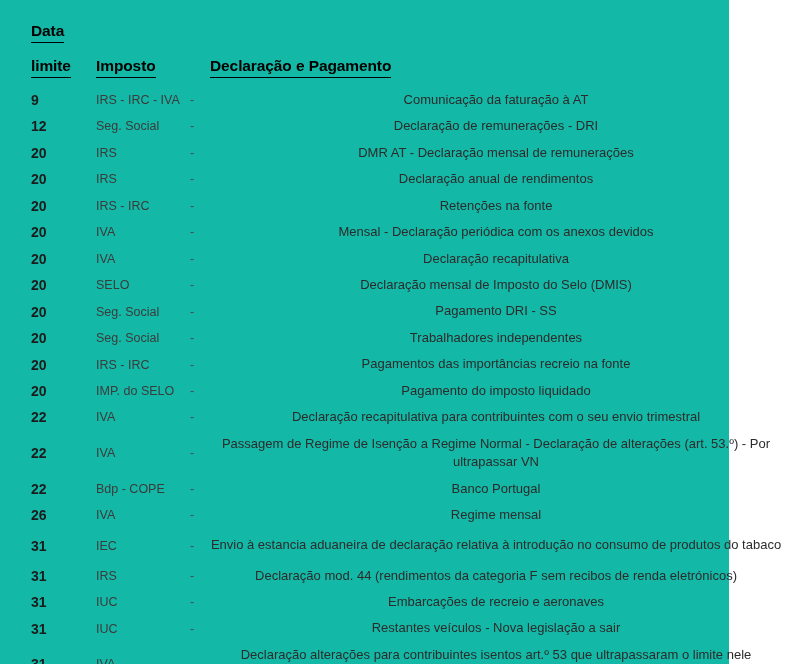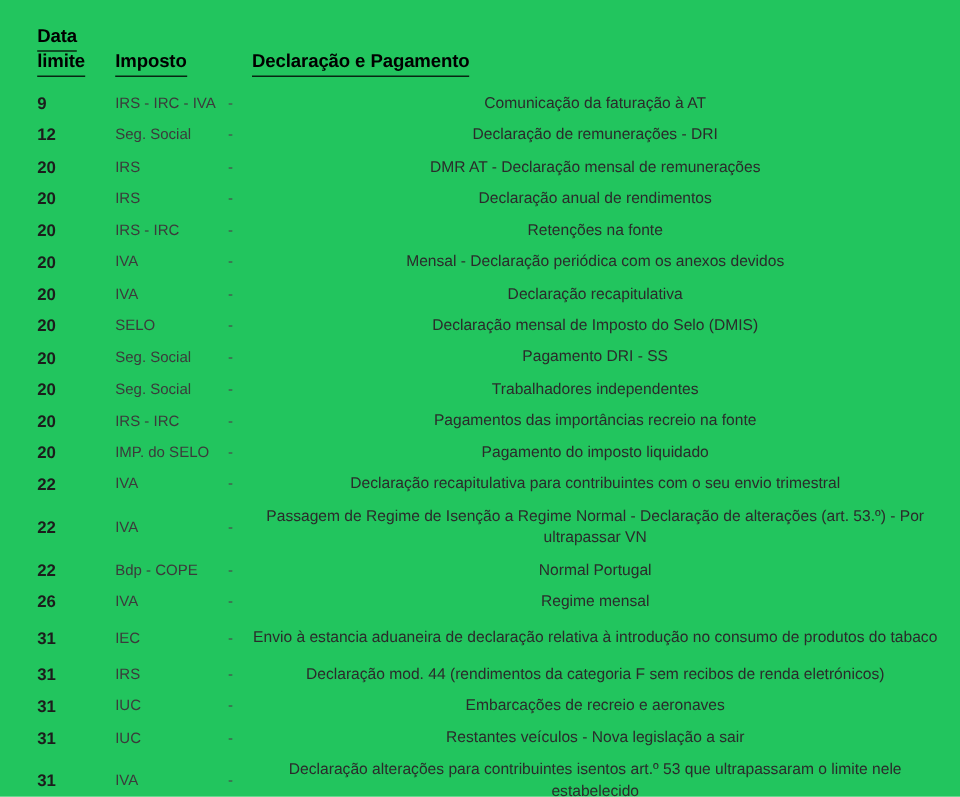--- a/index.html
+++ b/index.html
@@ -10,23 +10,23 @@
   }
   body {
     width: 800px;
     height: 664px;
     font-family: "Liberation Sans", sans-serif;
     color: #222222;
     overflow: hidden;
   }
 
   .sheet {
-    width: 800px;
+    width: 729px;
     height: 664px;
-    background: #22c55e;
+    background: #14b8a6;
     box-sizing: border-box;
     padding: 22px 18px 0 18px;
   }
 
   table.fiscal-table {
     border-collapse: collapse;
     width: 764px;
     table-layout: fixed;
   }
 
@@ -52,21 +52,21 @@
   thead th.h-desc { padding-left: 4px; }
   thead th.h-dash { padding: 0; }
 
   .hline {
     display: block;
     width: -moz-fit-content;
     width: fit-content;
     border-bottom: 1.6px solid #000000;
     padding-bottom: 1px;
   }
-  .hline + .hline { margin-top: 0; }
+  .hline + .hline { margin-top: 14px; }
 
   
   tbody td {
     vertical-align: middle;
     padding: 0;
     border: none;
   }
 
   td.c-date {
     font-size: 14px;
@@ -219,21 +219,21 @@
         <tr class="row row-tall">
           <td class="c-date">22</td>
           <td class="c-tax">IVA</td>
           <td class="c-dash">-</td>
           <td class="c-desc">Passagem de Regime de Isenção a Regime Normal - Declaração de alterações (art. 53.º) - Por ultrapassar VN</td>
         </tr>
         <tr class="row">
           <td class="c-date">22</td>
           <td class="c-tax">Bdp - COPE</td>
           <td class="c-dash">-</td>
-          <td class="c-desc">Normal Portugal</td>
+          <td class="c-desc">Banco Portugal</td>
         </tr>
         <tr class="row">
           <td class="c-date">26</td>
           <td class="c-tax">IVA</td>
           <td class="c-dash">-</td>
           <td class="c-desc">Regime mensal</td>
         </tr>
         <tr class="row row-tall">
           <td class="c-date">31</td>
           <td class="c-tax">IEC</td>

